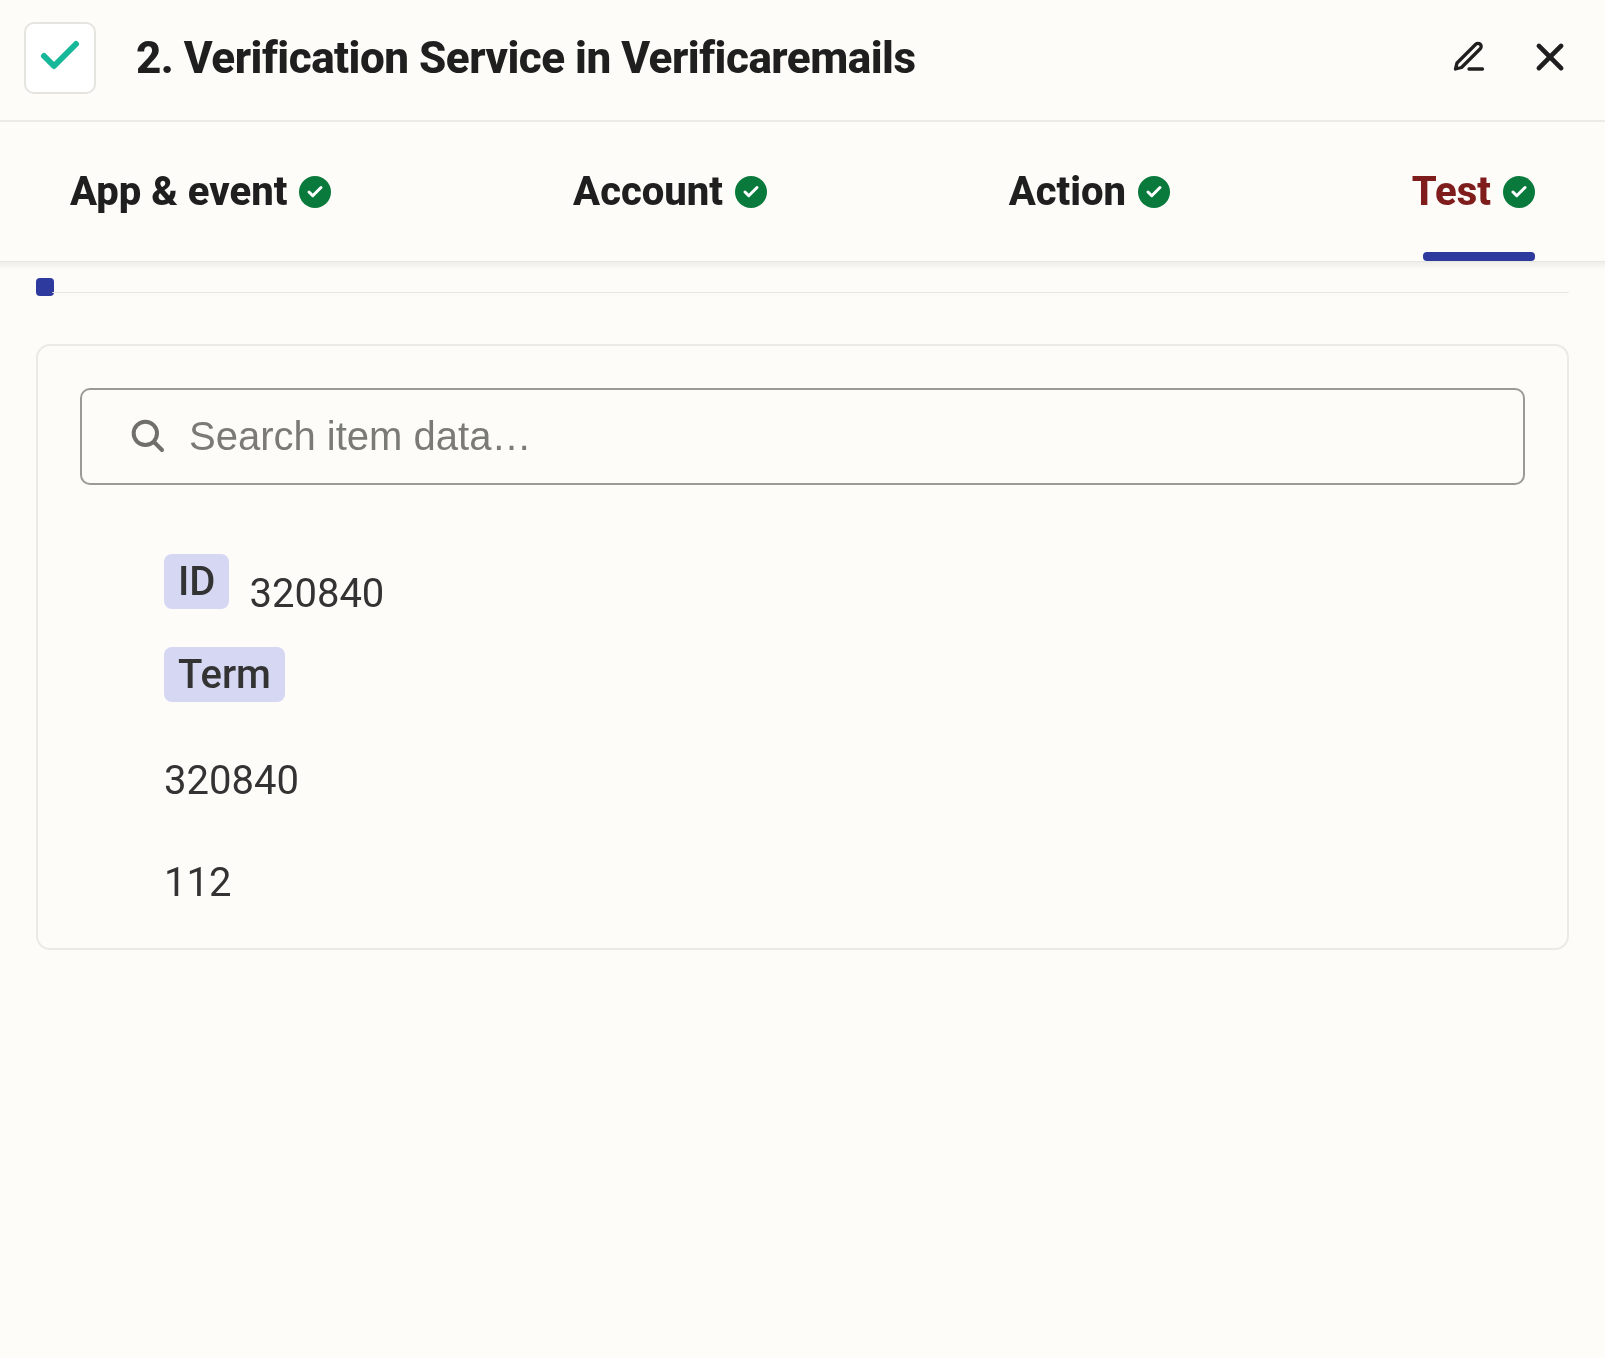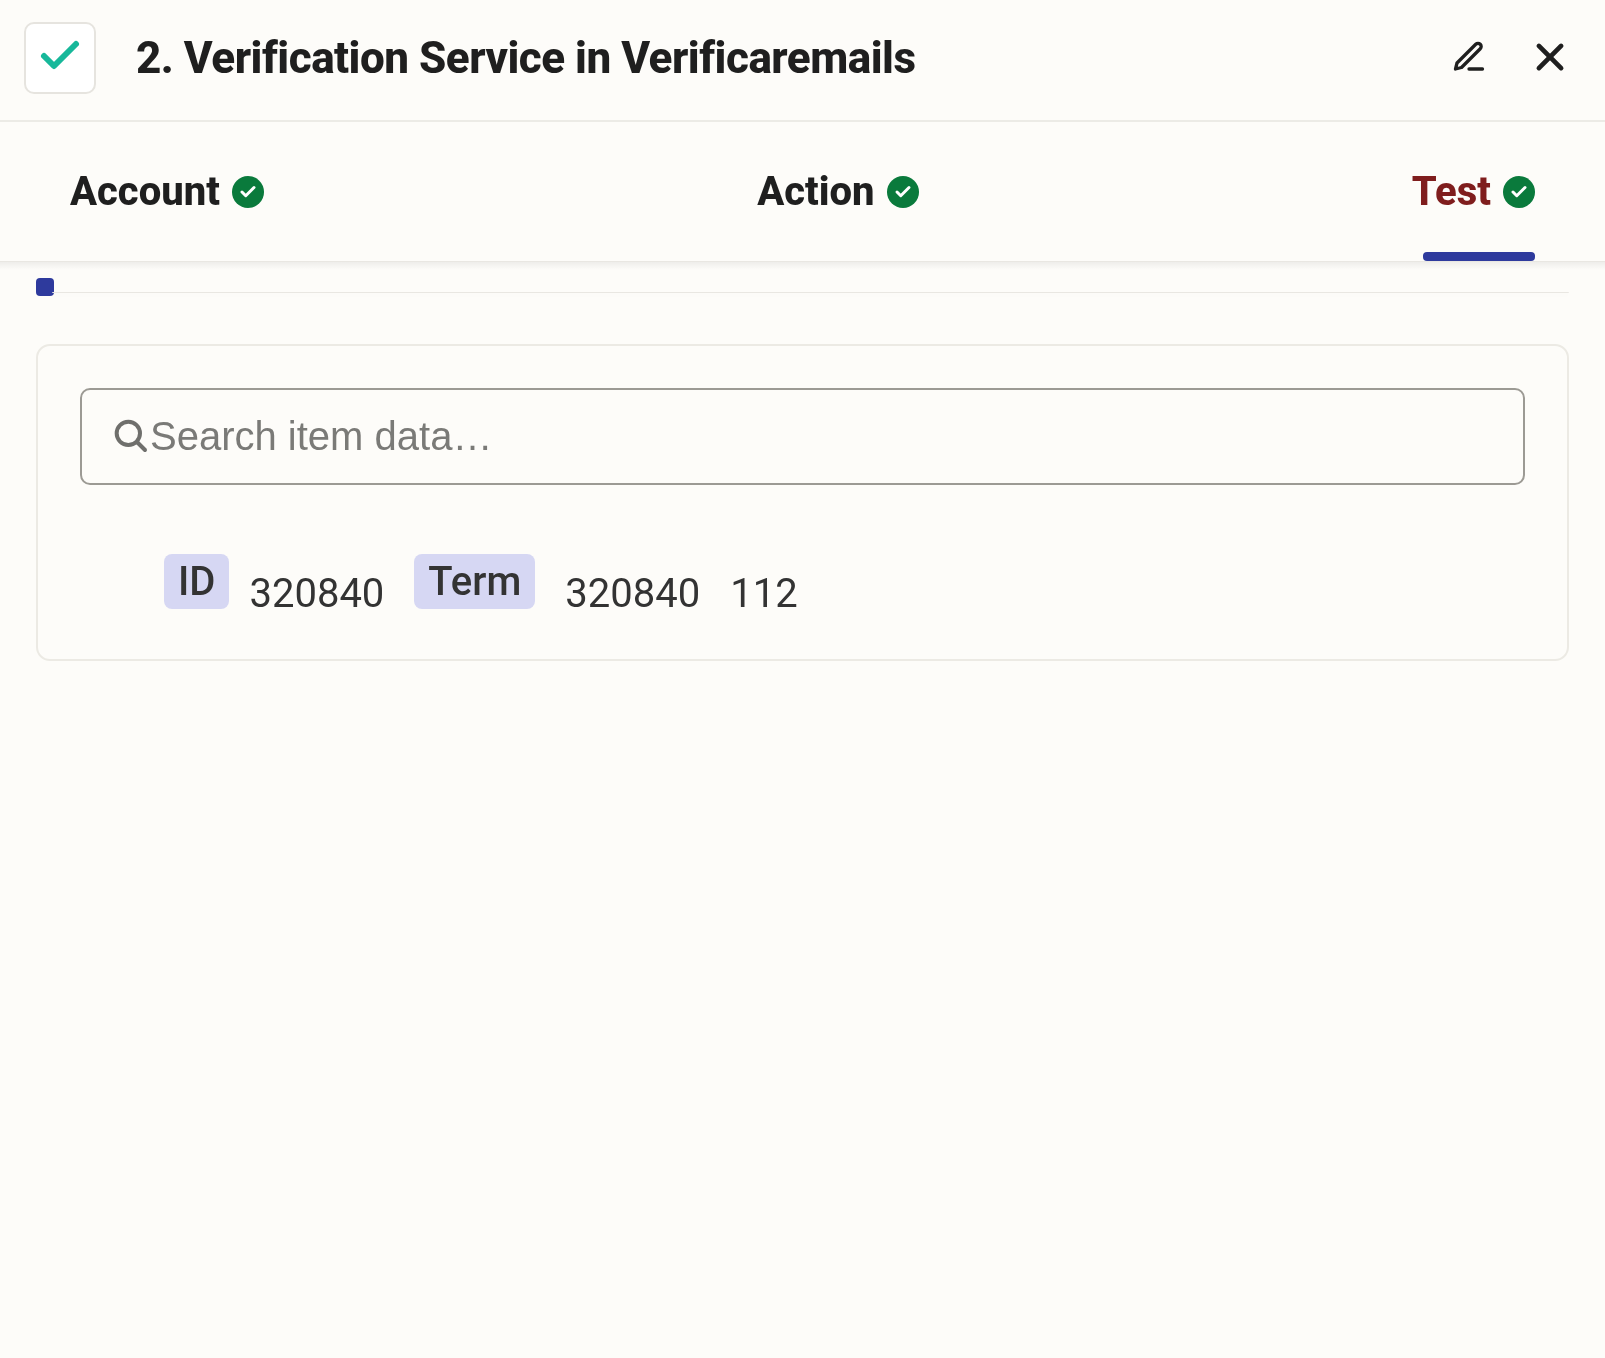--- a/index.html
+++ b/index.html
@@ -132,41 +132,43 @@
     .card {
       margin: 44px 36px 0 36px;
       background: #fdfcf9;
       border: 2px solid #eceae4;
       border-radius: 14px;
       padding: 42px;
     }
     .search-box {
       display: flex;
       align-items: center;
+      gap: 22px;
       width: 100%;
       border: 2px solid #9c9a94;
       border-radius: 10px;
-      padding: 24px 28px;
+      padding: 24px 45px;
       background: #fdfcf9;
     }
     .search-input {
       flex: 1;
       border: none;
       outline: none;
       background: transparent;
       font-size: 40px;
       font-weight: 500;
       color: #555;
     }
     .search-input::placeholder { color: #7a7a77; }
 
     .data-list {
       margin-top: 60px;
       padding-left: 84px;
       display: flex;
+      flex-direction: column;
       gap: 30px;
       font-size: 40px;
     }
     .data-row { display: flex; align-items: center; gap: 20px; }
     .pill {
       background: #d6d7f3;
       color: #333;
       padding: 4px 14px;
       border-radius: 8px;
       font-weight: 500;
@@ -200,20 +202,28 @@
             <line x1="5" y1="5" x2="19" y2="19"></line>
             <line x1="19" y1="5" x2="5" y2="19"></line>
           </svg>
       </span>
     </button>
   </div>
 </div>
 
 <div class="tabs-wrap">
   <div class="tabs">
+    <div class="tab">
+      <span>App &amp; event</span>
+      <span class="status-dot">
+        <svg width="18" height="18" viewBox="0 0 24 24" fill="none" stroke="#fff" stroke-width="4" stroke-linecap="round" stroke-linejoin="round">
+            <polyline points="4 12 9 17 20 6"></polyline>
+          </svg>
+      </span>
+    </div>
     <div class="tab">
       <span>Account</span>
       <span class="status-dot">
         <svg width="18" height="18" viewBox="0 0 24 24" fill="none" stroke="#fff" stroke-width="4" stroke-linecap="round" stroke-linejoin="round">
             <polyline points="4 12 9 17 20 6"></polyline>
           </svg>
       </span>
     </div>
     <div class="tab">
       <span>Action</span>

